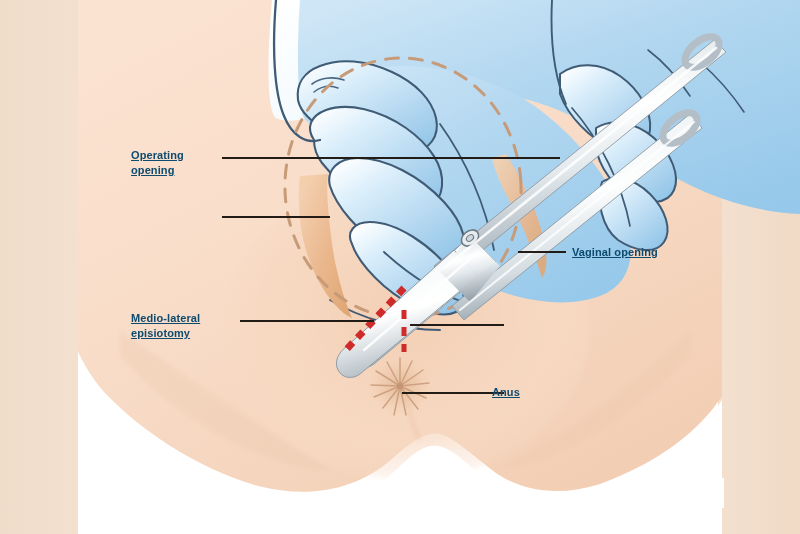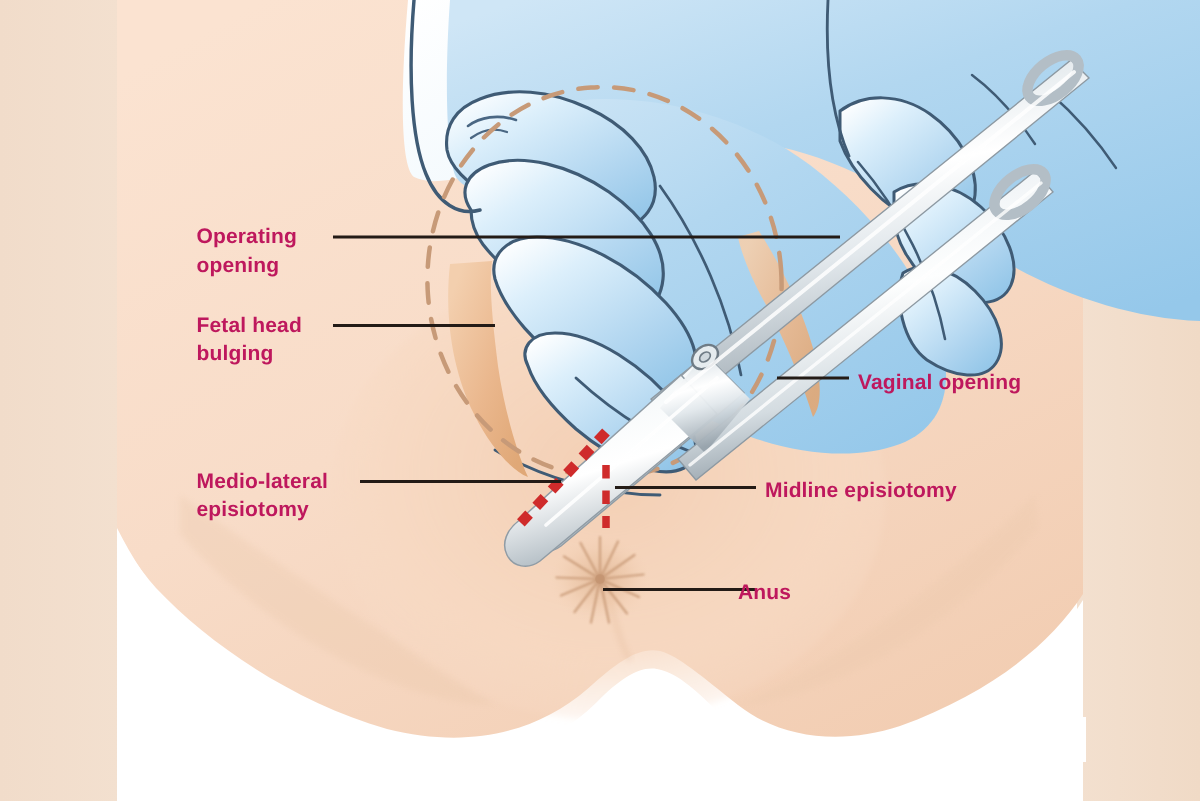--- a/index.html
+++ b/index.html
@@ -20,27 +20,28 @@
     position: absolute;
     left: 0;
     top: 0;
     width: 800px;
     height: 534px;
     display: block;
   }
   .lbl {
     position: absolute;
     font-family: "Liberation Sans", sans-serif;
-    font-size: 14px;
+    font-size: 11px;
     font-weight: 700;
-    color: #be185d;
+    color: #0c4a6e;
     letter-spacing: 0.1px;
     line-height: 1.34;
     white-space: pre;
     pointer-events: none;
+    text-decoration: underline;
   }
   .lbl.right { text-align: left; }
 </style>
 </head>
 <body>
 
 <div id="stage">
 
   <svg id="figure-svg" viewBox="0 0 800 534">
     <defs>
@@ -293,23 +294,21 @@
                C650,476 698,438 722,400
                L722,534 Z" fill="#ffffff"></path>
       <rect x="78" y="506" width="644" height="28" fill="#ffffff"></rect>
 
       <rect x="688" y="478" width="36" height="30" fill="#ffffff"></rect>
     </g>
   </svg>
 
   <div class="lbl" style="left:131px; top:148px;"><span>Operating</span><br><span>opening</span></div>
 
-  <div class="lbl" style="left:131px; top:207px;"><span>Fetal head</span><br><span>bulging</span></div>
 
   <div class="lbl" style="left:131px; top:311px;"><span>Medio-lateral</span><br><span>episiotomy</span></div>
 
   <div class="lbl right" style="left:572px; top:245px;"><span>Vaginal opening</span></div>
 
-  <div class="lbl right" style="left:510px; top:317px;"><span>Midline episiotomy</span></div>
 
   <div class="lbl right" style="left:492px; top:385px;"><span>Anus</span></div>
 
 </div>
 
 </body></html>

